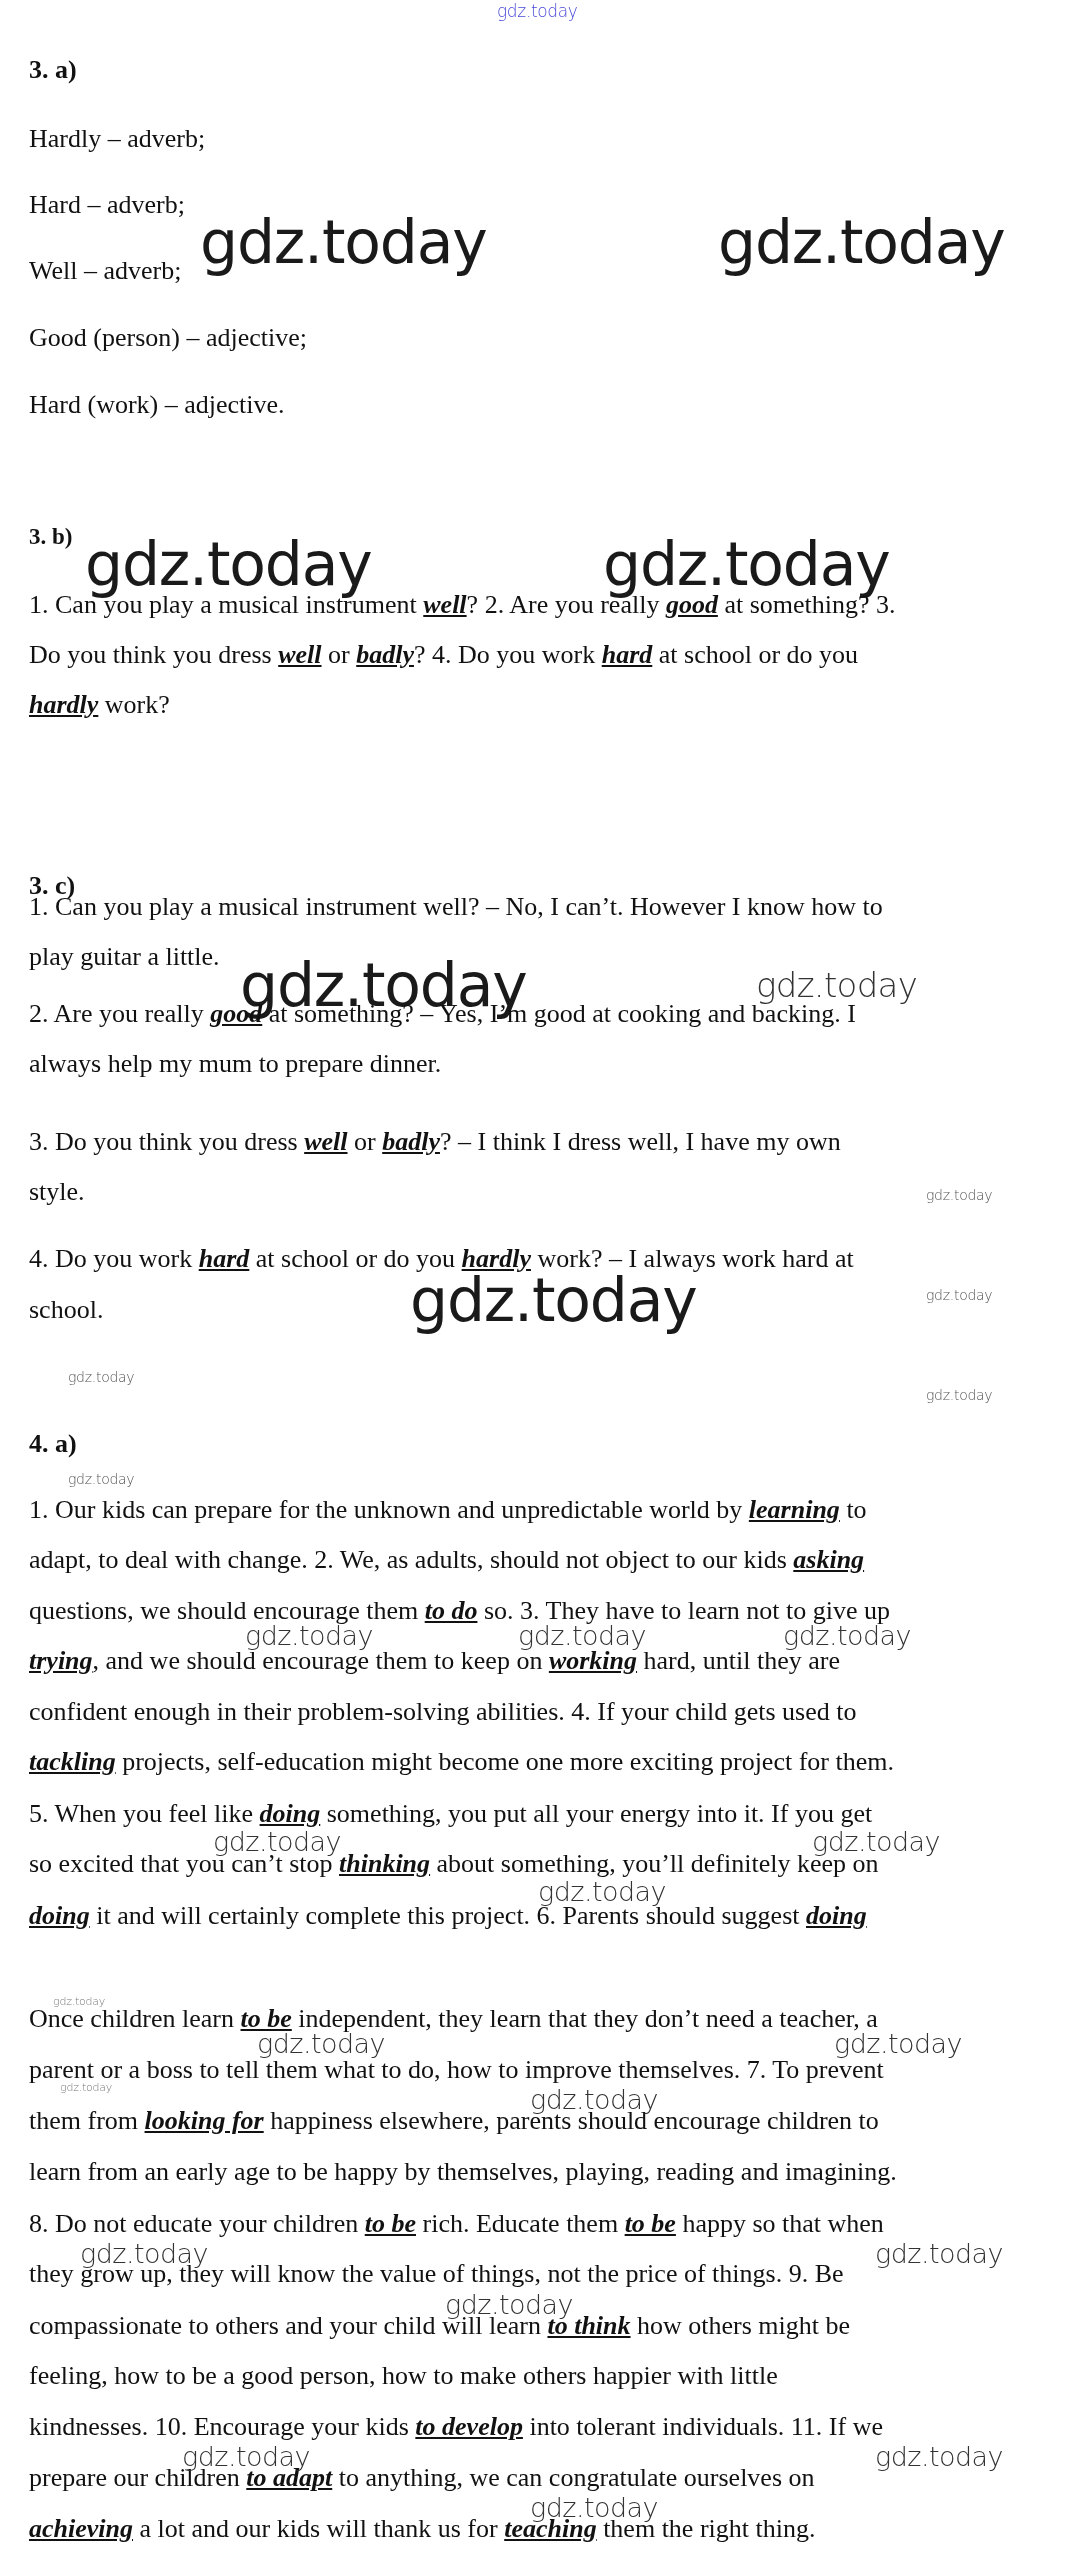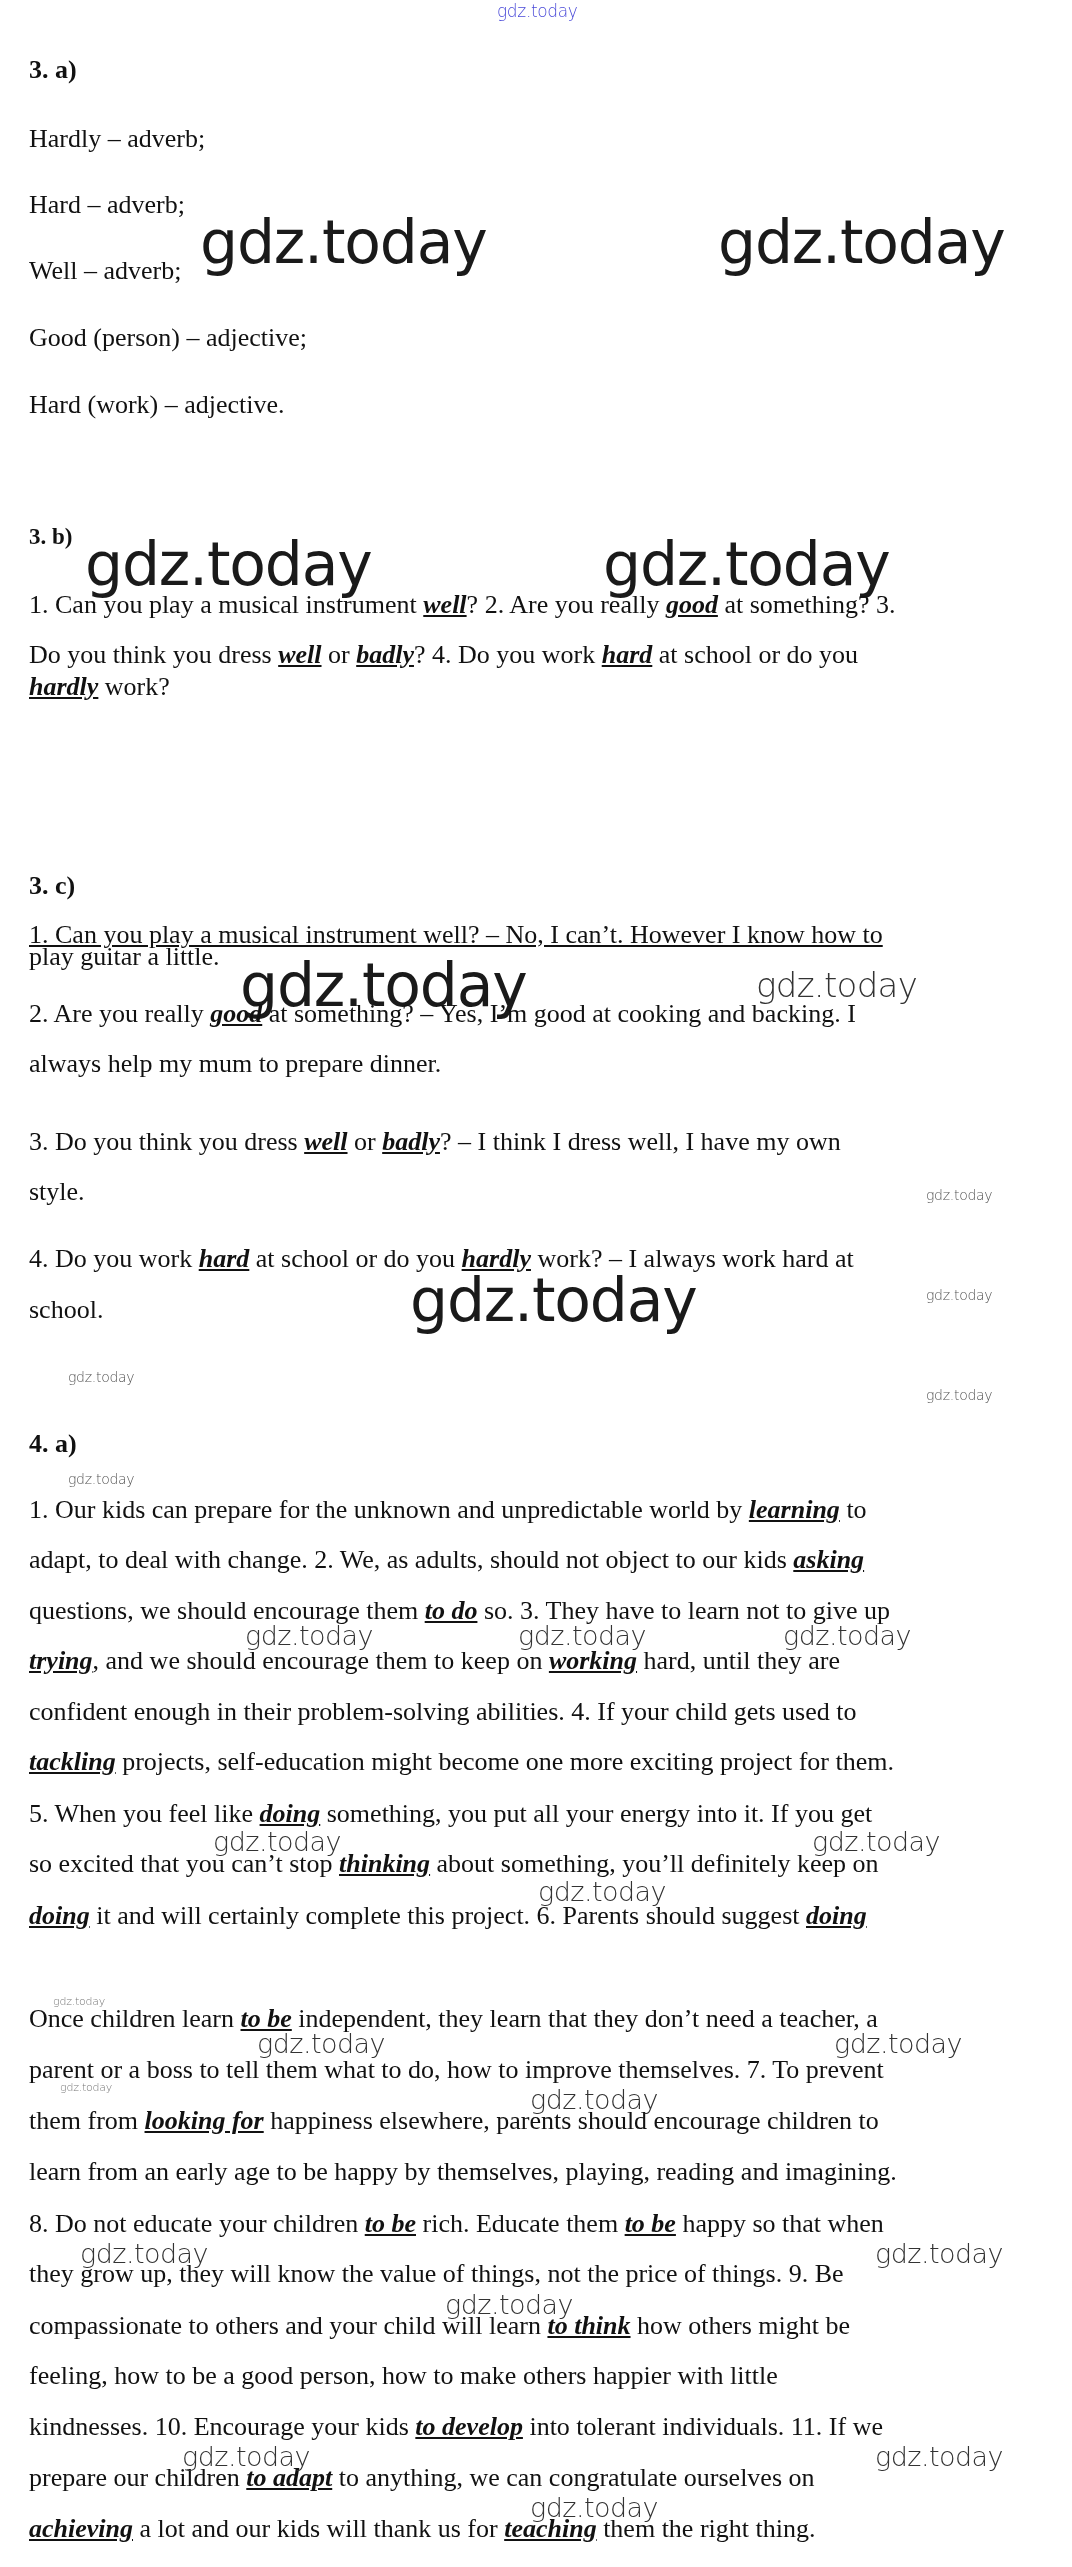--- a/index.html
+++ b/index.html
@@ -39,24 +39,24 @@
   <div class="line" style="top:390px;">Hard (work) – adjective.</div>
 
   <div class="wm xl" style="left:200px;top:212px;">gdz.today</div>
   <div class="wm xl" style="left:718px;top:212px;">gdz.today</div>
 
   <div class="line heading" style="top:522px;font-size:23px;">3. b)</div>
   <div class="wm xl" style="left:85px;top:534px;">gdz.today</div>
   <div class="wm xl" style="left:603px;top:534px;">gdz.today</div>
   <div class="line rich" style="top:590px;"><span>1. Can you play a musical instrument </span><span class="em">well</span><span>? 2. Are you really </span><span class="em">good</span><span> at something? 3.</span></div>
   <div class="line rich" style="top:640px;"><span>Do you think you dress </span><span class="em">well</span><span> or </span><span class="em">badly</span><span>? 4. Do you work </span><span class="em">hard</span><span> at school or do you</span></div>
-  <div class="line rich" style="top:672px;text-align:right;"><span class="em">hardly</span><span> work?</span></div>
+  <div class="line rich" style="top:690px;text-align:right;"><span class="em">hardly</span><span> work?</span></div>
 
   <div class="line heading" style="top:871px;">3. c)</div>
-  <div class="line rich" style="top:920px;text-decoration:underline;"><span>1. Can you play a musical instrument well? – No, I can’t. However I know how to</span></div>
+  <div class="line rich" style="top:892px;"><span>1. Can you play a musical instrument well? – No, I can’t. However I know how to</span></div>
   <div class="line rich" style="top:942px;"><span>play guitar a little.</span></div>
   <div class="wm xl" style="left:240px;top:955px;">gdz.today</div>
   <div class="wm lg" style="left:756px;top:968px;">gdz.today</div>
   <div class="line rich" style="top:999px;"><span>2. Are you really </span><span class="em">good</span><span> at something? – Yes, I’m good at cooking and backing. I</span></div>
   <div class="line rich" style="top:1049px;"><span>always help my mum to prepare dinner.</span></div>
   <div class="line rich" style="top:1127px;"><span>3. Do you think you dress </span><span class="em">well</span><span> or </span><span class="em">badly</span><span>? – I think I dress well, I have my own</span></div>
   <div class="line rich" style="top:1177px;"><span>style.</span></div>
   <div class="wm sm" style="left:926px;top:1188px;">gdz.today</div>
   <div class="line rich" style="top:1244px;"><span>4. Do you work </span><span class="em">hard</span><span> at school or do you </span><span class="em">hardly</span><span> work? – I always work hard at</span></div>
   <div class="wm sm" style="left:926px;top:1288px;">gdz.today</div>

